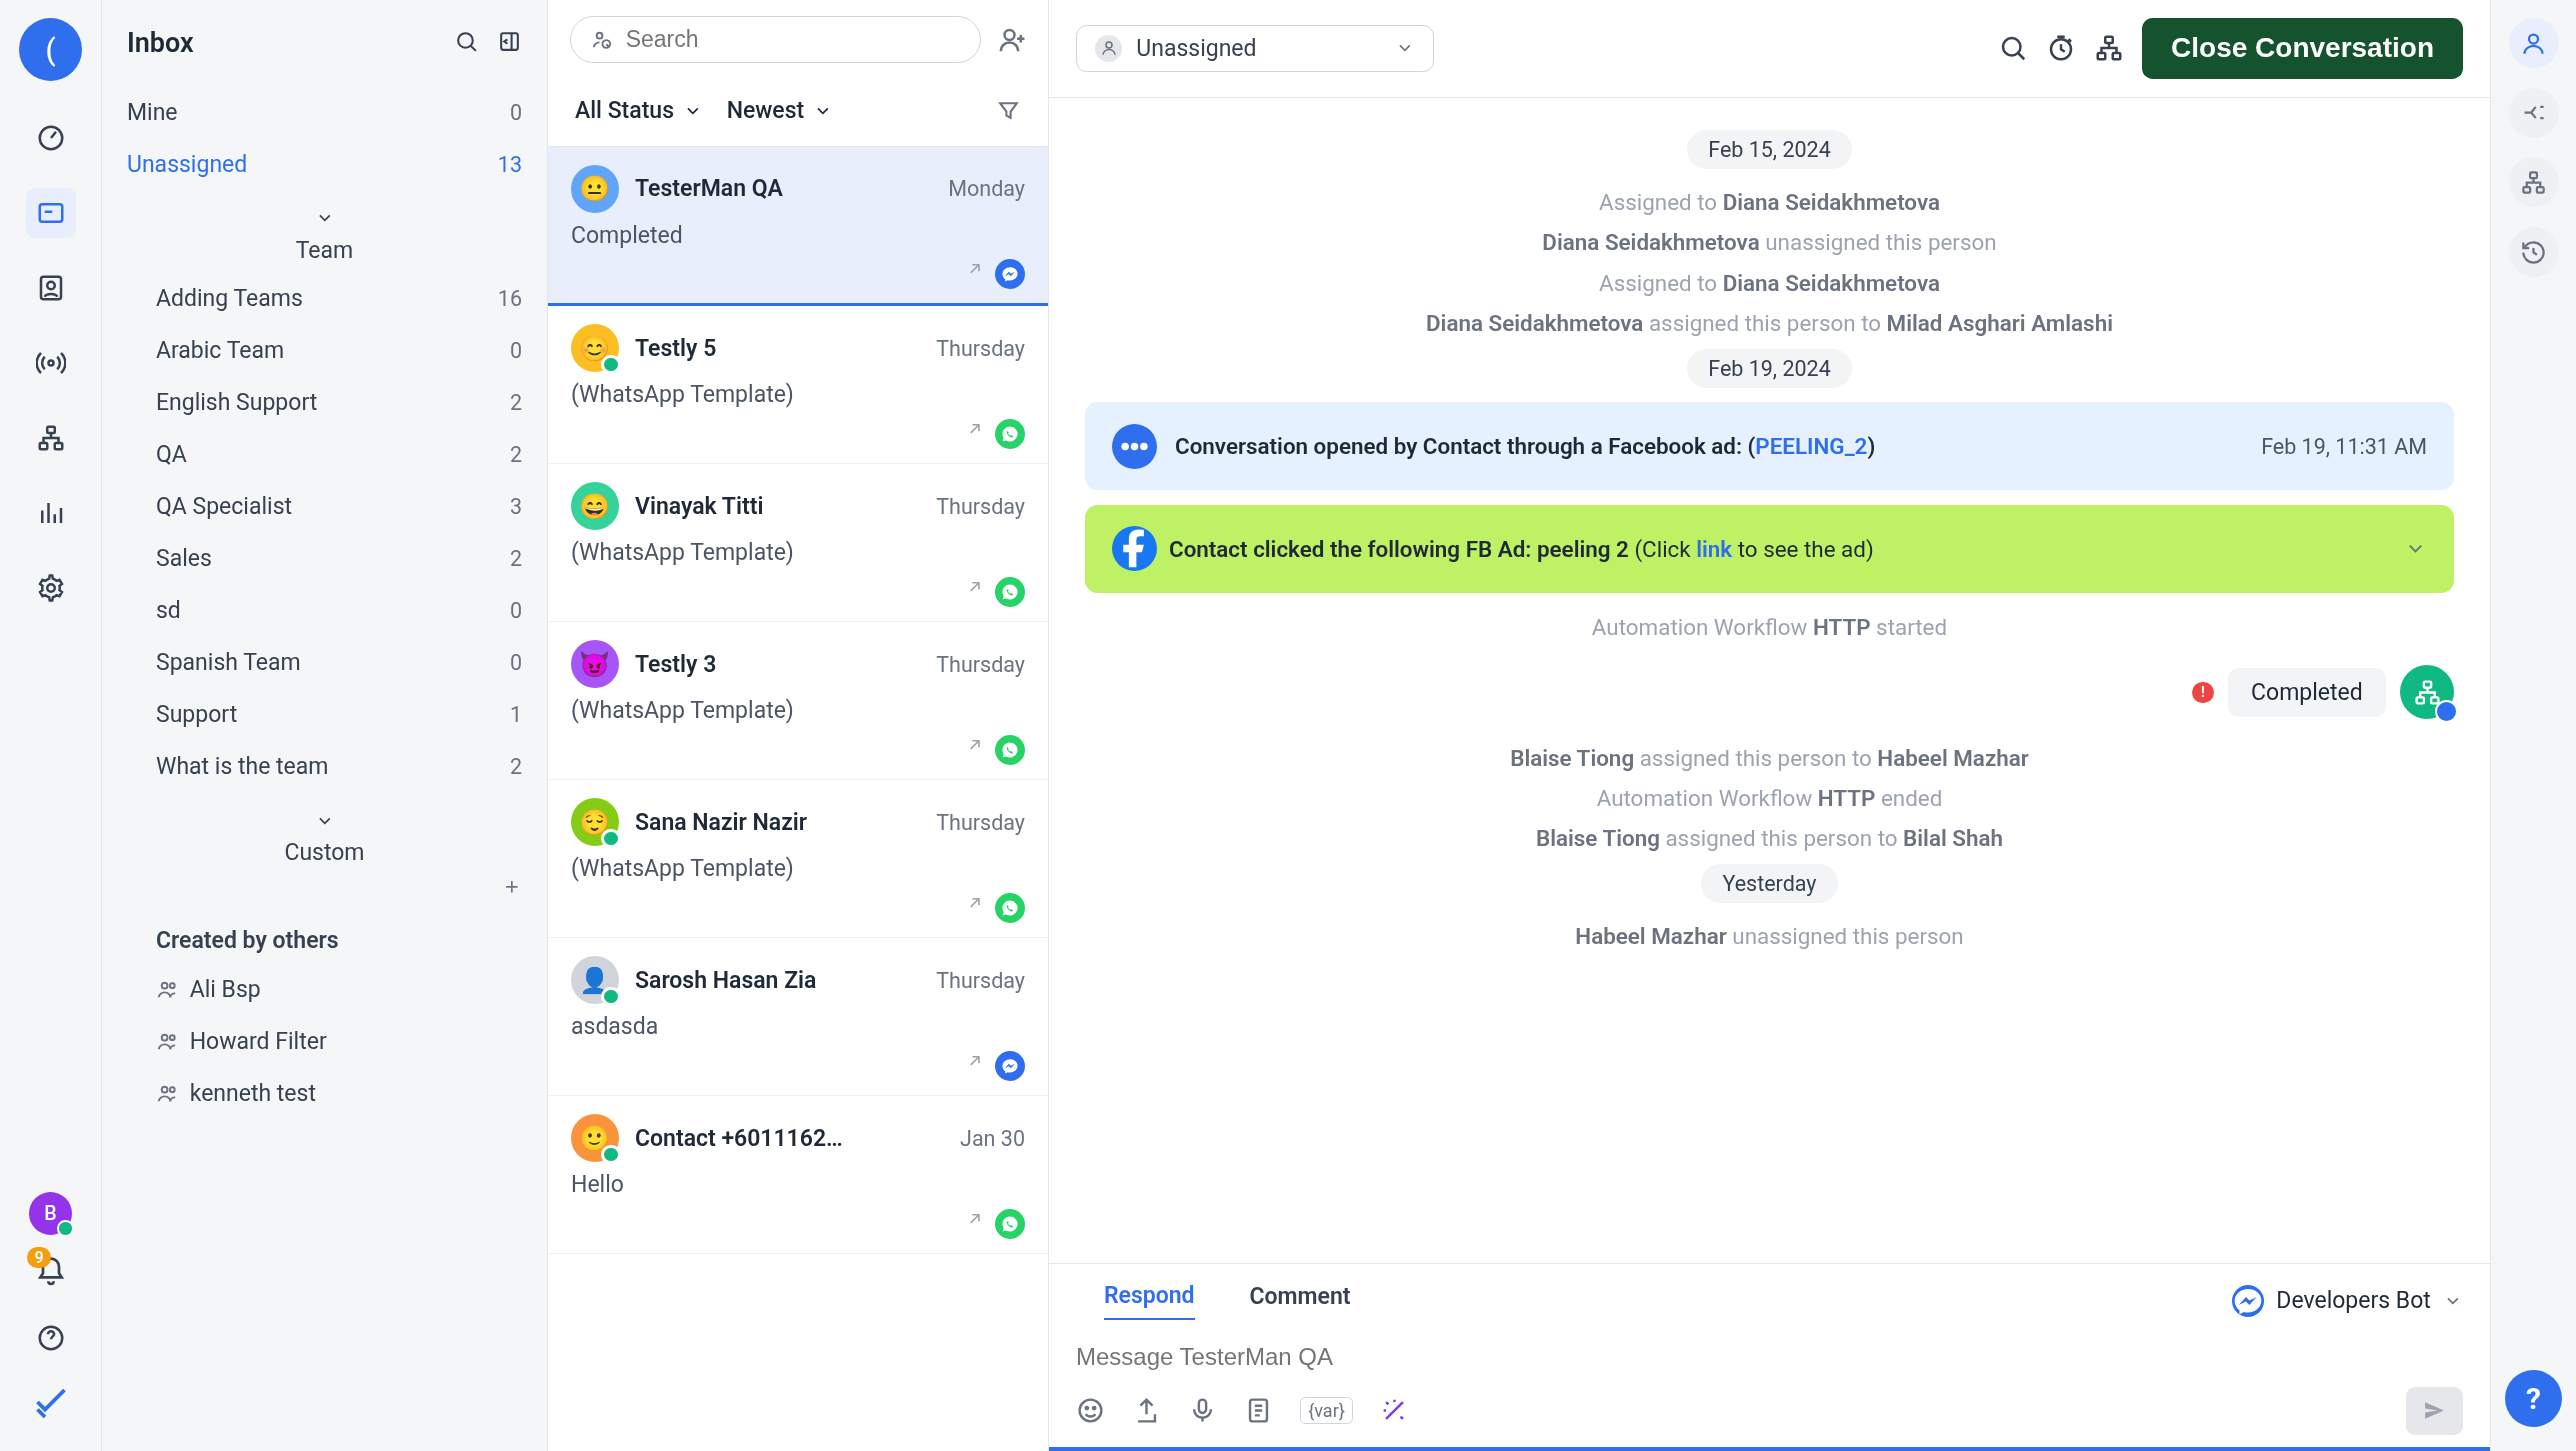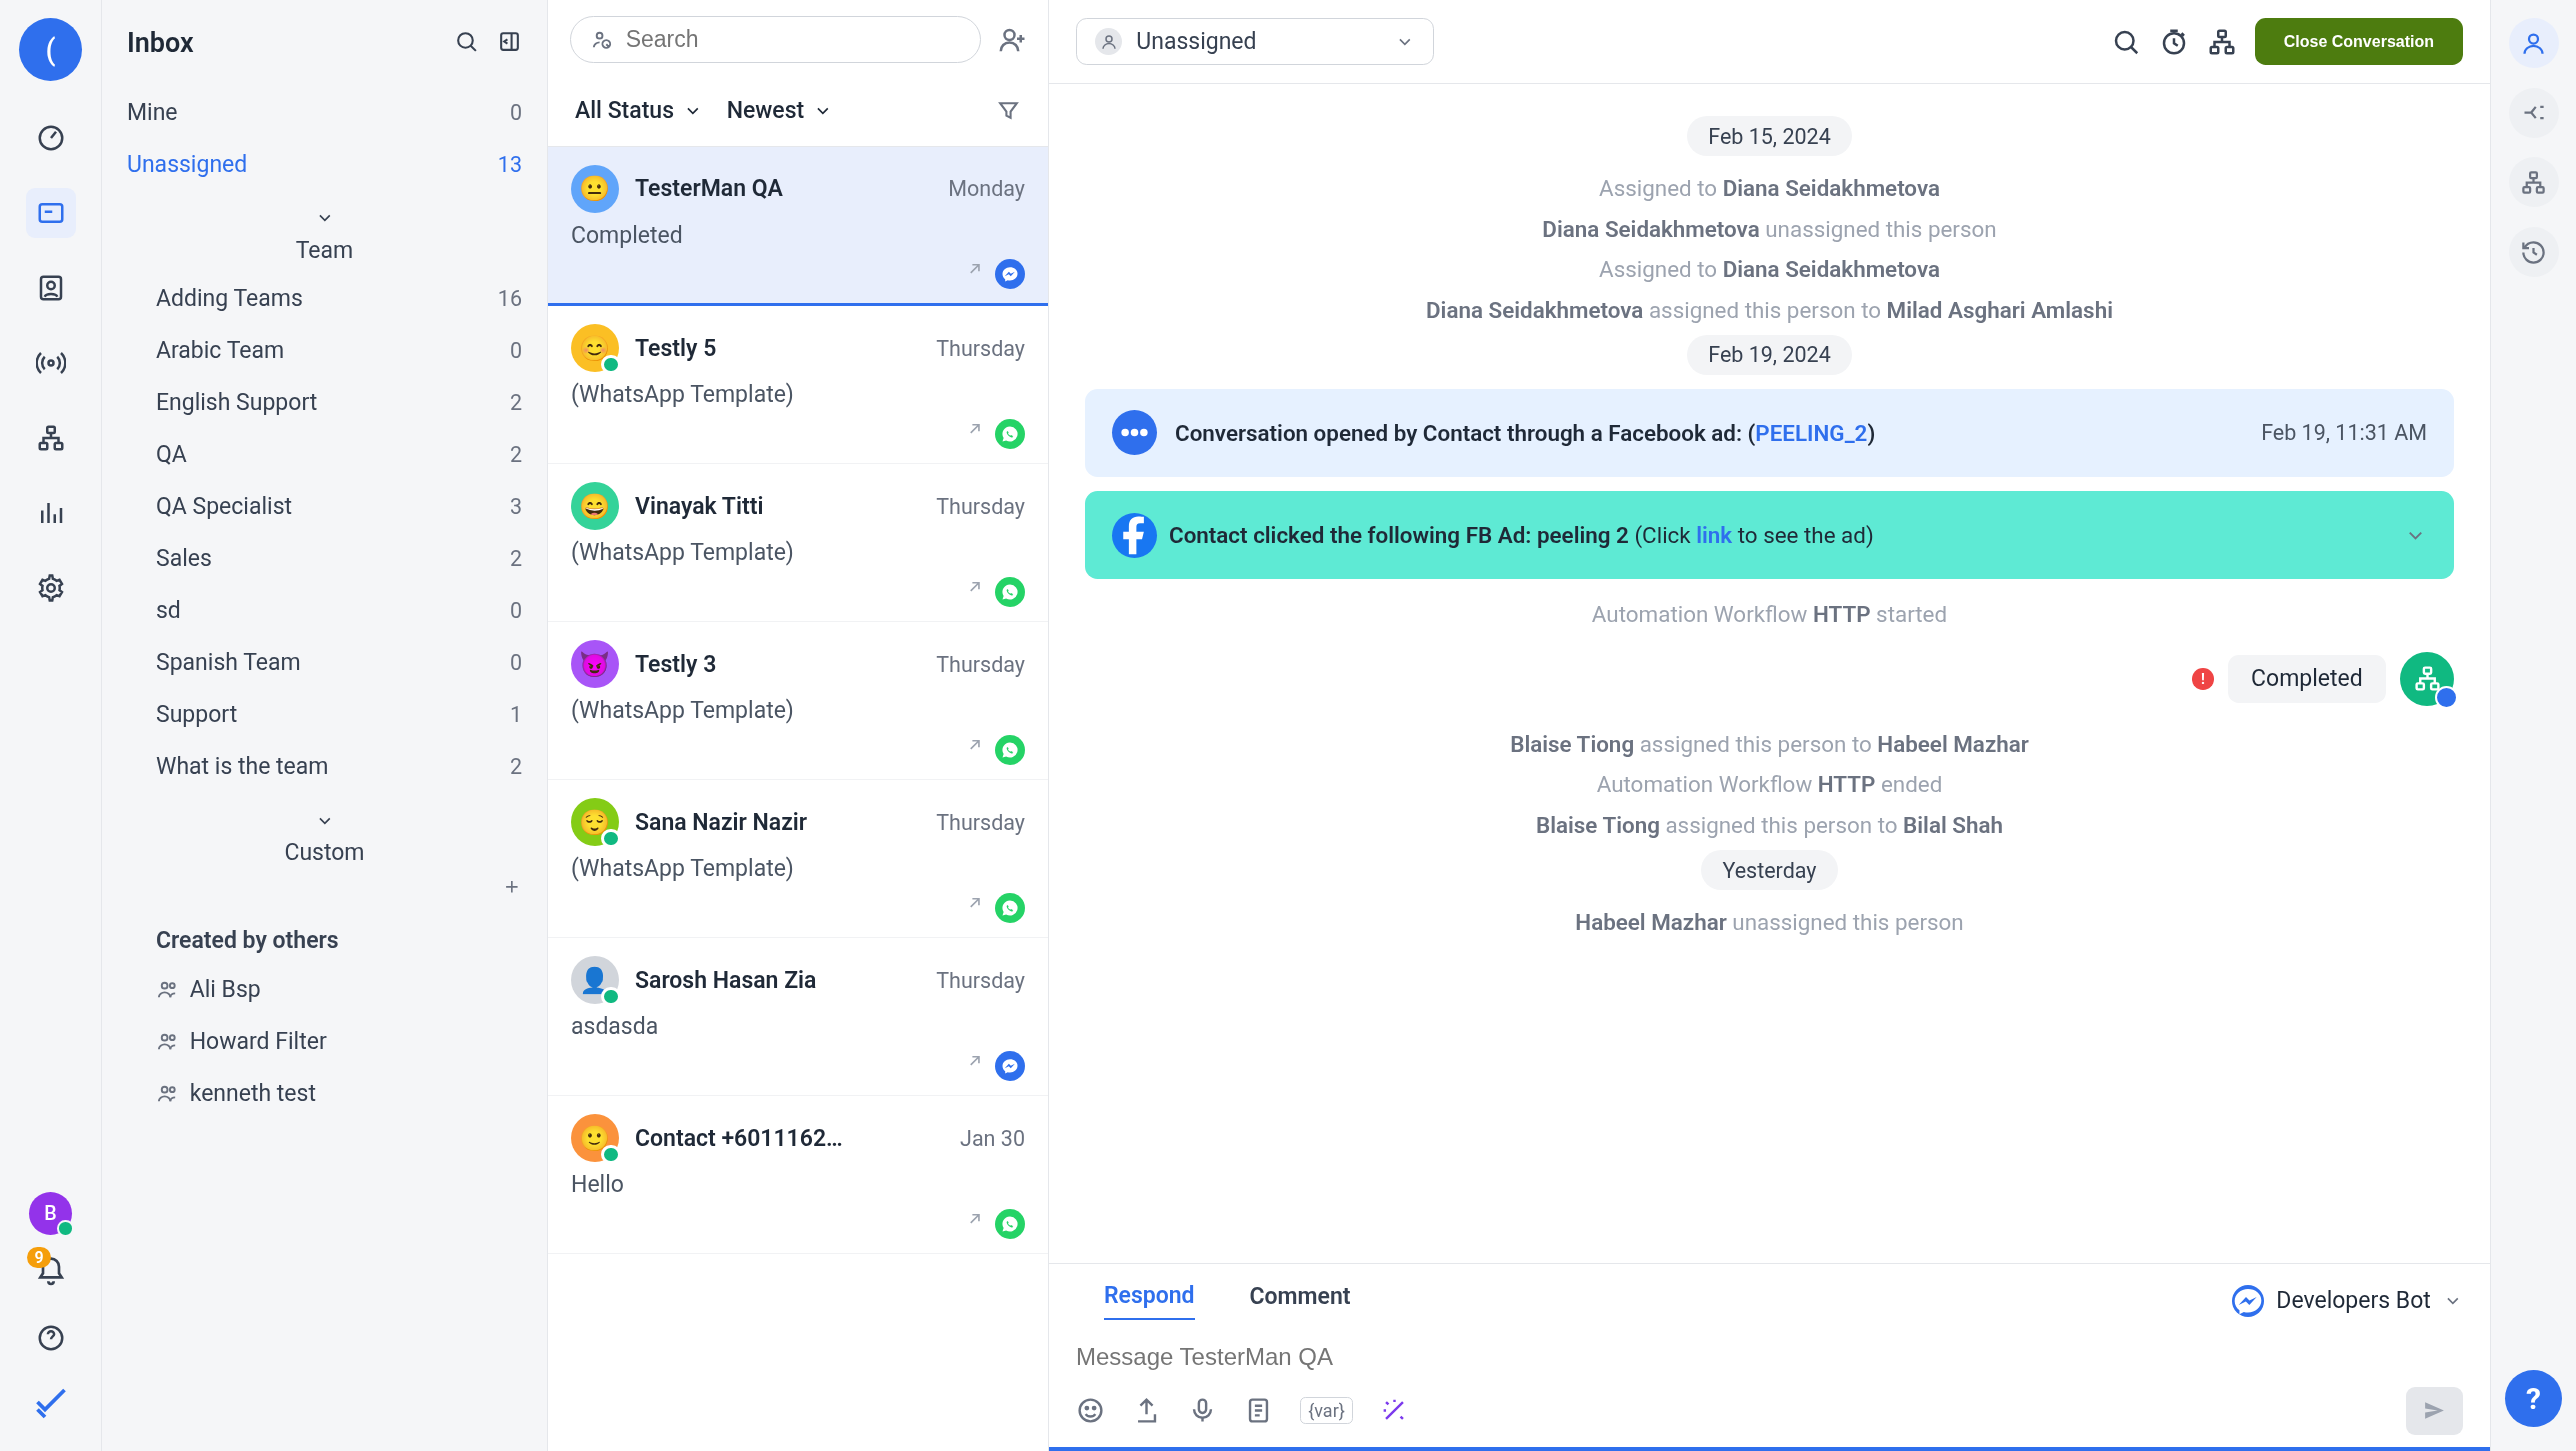--- a/index.html
+++ b/index.html
@@ -167,36 +167,36 @@
     display:flex; align-items:center; gap:14.3px; border:0.9px solid #d1d5db;
     padding:9px 18px; border-radius:10.7px; min-width:358px; cursor:pointer;
   }
   .assign-pill .person { width:27px; height:27px; border-radius:50%; background:#e5e7eb;
     display:flex; align-items:center; justify-content:center; color:#6b7280; }
   .assign-pill .label { font-size:23px; color:#374151; flex:1; }
   .assign-pill svg.caret { width:19.7px; height:19.7px; color:#6b7280; }
   .main-header-spacer { flex:1; }
   .hdr-ico { width:30px; height:30px; color:#374151; cursor:pointer; }
   .close-btn {
-    background:#4d7c0f; color:#fff; border:none; border-radius:10.7px;
-    padding: 14.3px 29px; font-size:16px; font-weight:600; cursor:pointer;
+    background:#14532d; color:#fff; border:none; border-radius:10.7px;
+    padding: 14.3px 29px; font-size:28px; font-weight:600; cursor:pointer;
   }
 
   .main-body { flex:1; overflow-y:auto; padding: 27px 36px; }
   .date-pill {
     display:table; margin: 5.4px auto 12.5px auto; background:#f3f4f6;
     padding:7.2px 21.5px; border-radius:894px; font-size:21.5px; color:#374151;
   }
   .log-line { text-align:center; color:#9ca3af; font-size:22.4px; padding:7.2px 0; }
   .log-line b { color:#6b7280; font-weight:600; }
   .event-card {
     display:flex; align-items:center; gap:18px; background:#e6f1ff;
     border-radius:12.5px; padding:21.5px 27px; margin:14.3px 0;
   }
-  .event-card.gray { background:#5eead4;gap:12px; }
+  .event-card.gray { background:#bef264;gap:12px; }
   .event-ico {
     width:45px; height:45px; border-radius:50%;
     display:flex; align-items:center; justify-content:center; color:#fff; flex-shrink:0;
   }
   .event-ico.blue { background:#2f6fed; }
   .event-ico.fb { background:#1877f2; }
   .event-text { font-size:22.4px; font-weight:600; flex:1; }
   .event-text a { color:#2f6fed; text-decoration:none; }
   .event-text .lt { font-weight:400; }
   .event-time { font-size:21.5px; color:#4b5563;margin-left:43px; }

